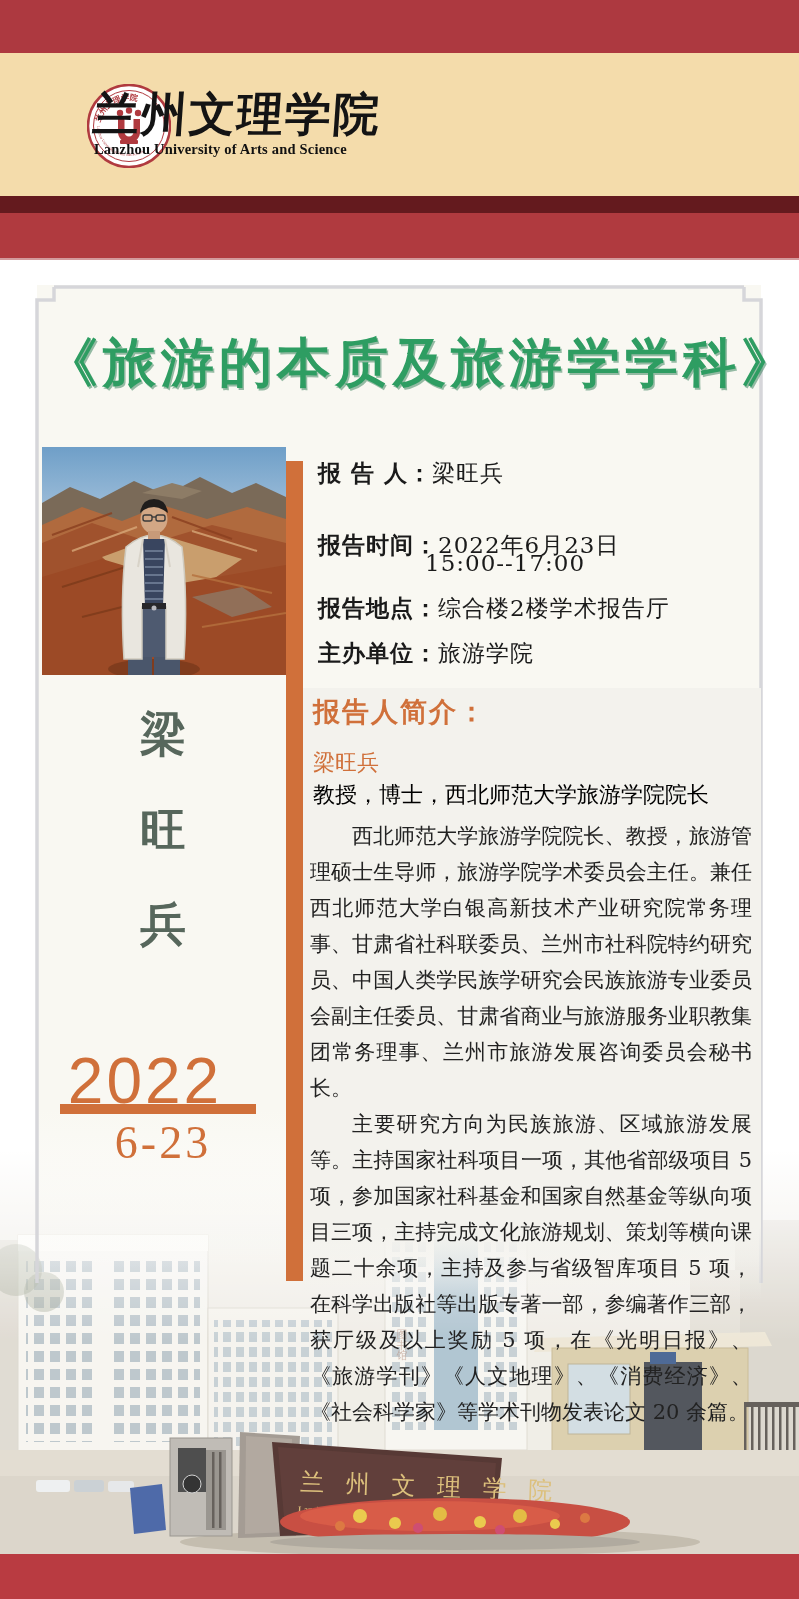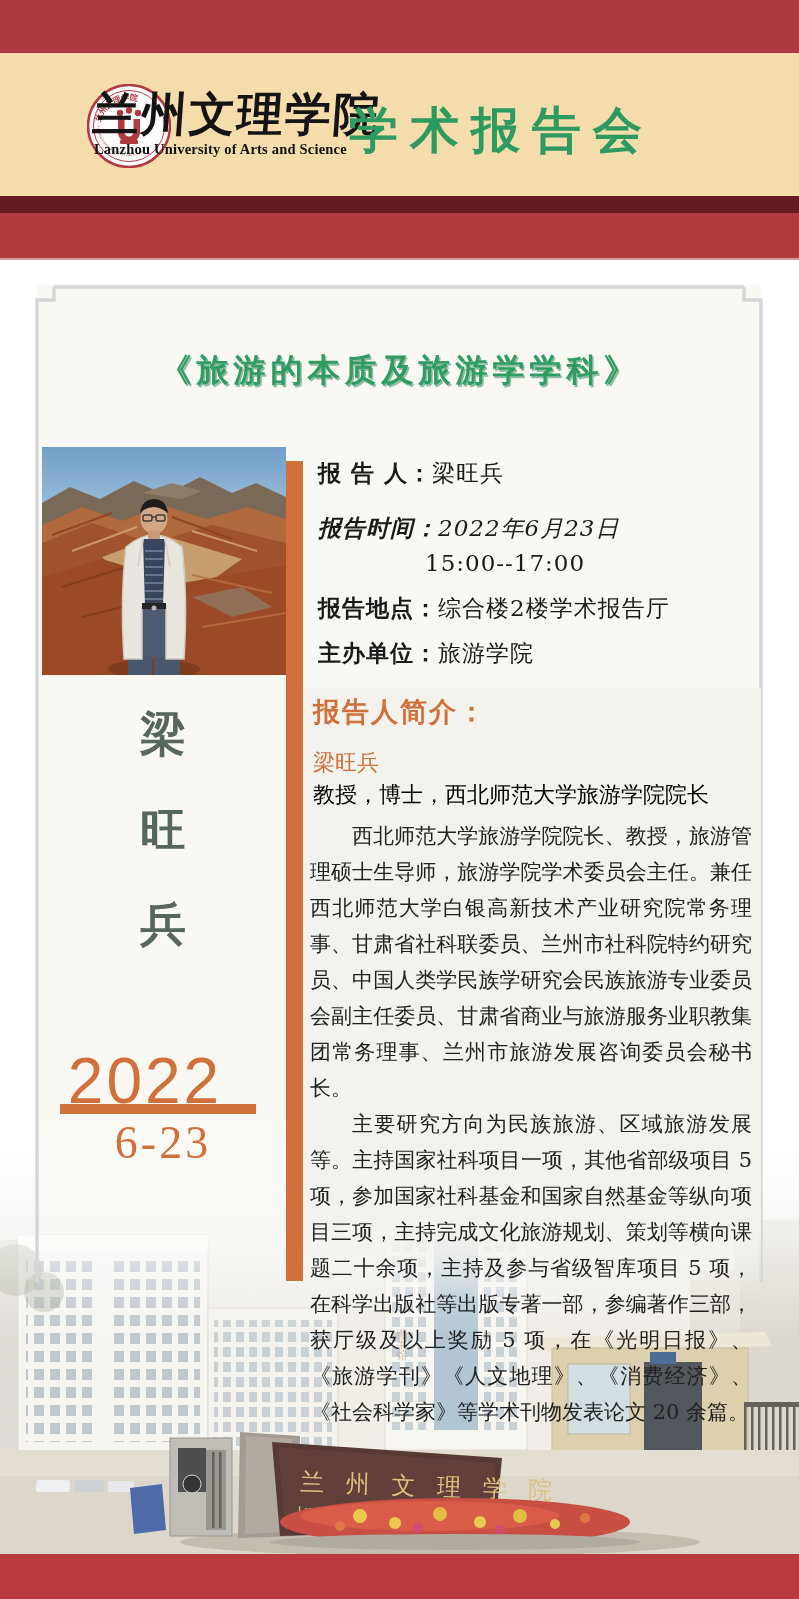--- a/index.html
+++ b/index.html
@@ -29,35 +29,34 @@
     letter-spacing:12px;white-space:nowrap;font-family:"Liberation Sans",sans-serif;
   }
 
   
   .panel-bg{
     left:37px;top:285px;width:724px;height:1005px;
     background:linear-gradient(180deg,#f9f8f2 0%,#f9f8f2 82%,rgba(249,248,242,0) 98%);
   }
   .lecture-title{
     left:45px;top:328px;width:710px;text-align:center;
-    font-size:32px;font-weight:bold;color:#2e9d62;letter-spacing:5px;
+    font-size:53px;font-weight:bold;color:#2e9d62;letter-spacing:5px;
     font-family:"DejaVu Sans",sans-serif;white-space:nowrap;
     text-shadow:1.5px 1.5px 0 rgba(24,110,66,.45);
-    margin-top:21px;
   }
 
   
   .photo-wrap{left:42px;top:447px;width:244px;height:228px;}
   .orange-bar{left:286px;top:461px;width:17px;height:820px;background:#d0703a;}
 
   
   .info-row{position:absolute;left:318px;white-space:nowrap;font-size:23px;color:#1a1a1a;}
   .info-label{font-weight:bold;font-family:"DejaVu Serif",serif;letter-spacing:1px;}
   .info-value{font-family:"DejaVu Serif",serif;letter-spacing:1px;}
-  .r1{top:458px;} .r2{top:513px;font-style:italic;} .r3{top:550px;left:425px;} .r4{top:593px;} .r5{top:638px;}
+  .r1{top:458px;} .r2{top:530px;} .r3{top:550px;left:425px;} .r4{top:593px;} .r5{top:638px;}
 
   
   .vchar{position:absolute;left:40px;width:246px;text-align:center;
     font-size:46px;font-weight:bold;color:#57675c;font-family:"DejaVu Serif",serif;}
   .v1{top:704px;} .v2{top:800px;} .v3{top:894px;}
   .year{left:40px;top:1044px;width:210px;text-align:center;font-size:64px;color:#d0703a;
     letter-spacing:3px;font-family:"Liberation Sans",sans-serif;}
   .date-rule{left:60px;top:1104px;width:196px;height:10px;background:#d0703a;}
   .date-md{left:40px;top:1116px;width:246px;text-align:center;font-size:46px;color:#d0703a;
     letter-spacing:3px;font-family:Liberation Serif, serif;}
@@ -103,21 +102,20 @@
       <g fill="#b03a3f">
         <circle cx="33" cy="29" r="3.2"></circle>
         <circle cx="42" cy="26.5" r="3.2"></circle>
         <circle cx="51" cy="29" r="3.2"></circle>
         <path d="M31 35 v13 a11 11 0 0 0 22 0 v-13 h-6.5 v13 a4.5 4.5 0 0 1 -9 0 v-13 Z"></path>
         <rect x="33" y="56" width="18" height="4" rx="1"></rect>
       </g>
     </svg>
     <div class="abs brand-cn" style="left:93px;top:31px;">兰州文理学院</div>
     <div class="abs brand-en" style="left:94px;top:88px;">Lanzhou University of Arts and Science</div>
-    <div class="abs event-title" style="left:349px;top:45px;">学术报告会</div>
   </div>
   <div class="abs band-maroon"></div>
   <div class="abs band-red2"></div>
 
   <div class="abs campus-wrap">
     <svg width="799" height="404" viewBox="0 0 799 404">
       <defs>
         <linearGradient id="fadeTop" x1="0" y1="0" x2="0" y2="1">
           <stop offset="0" stop-color="#ffffff" stop-opacity="1"></stop>
           <stop offset="1" stop-color="#ffffff" stop-opacity="0"></stop>

